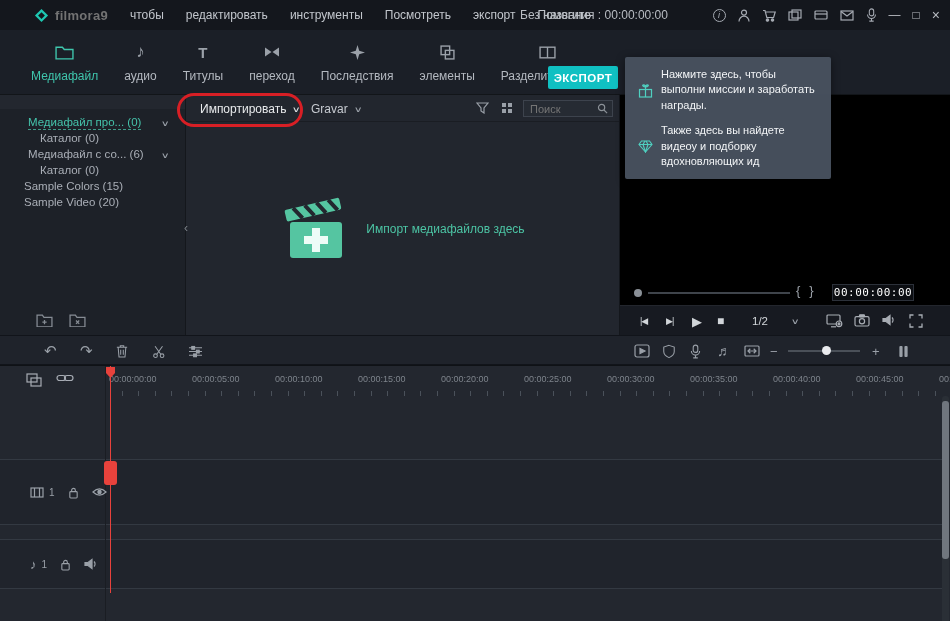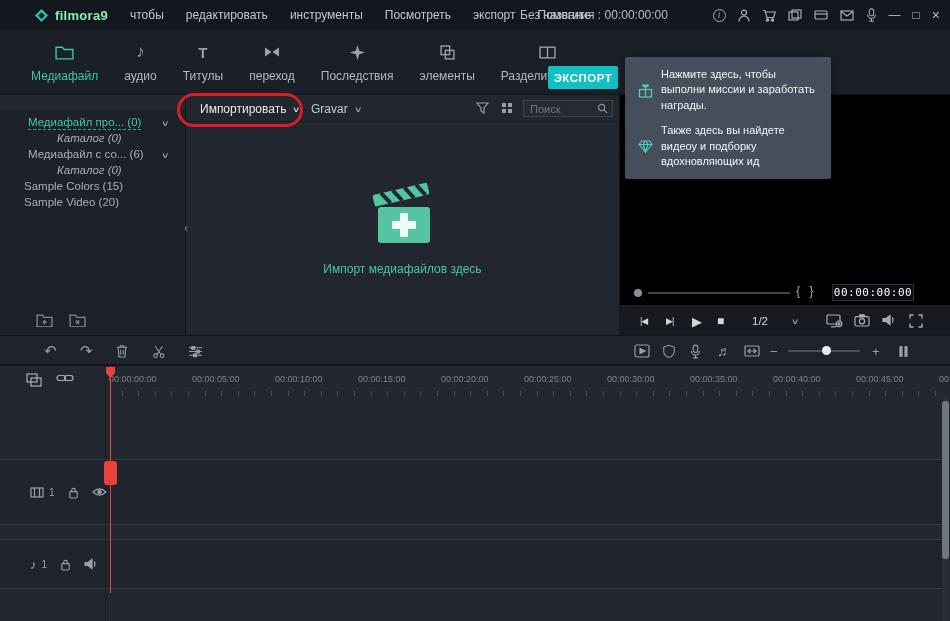--- a/index.html
+++ b/index.html
@@ -5,21 +5,21 @@
   html,body{margin:0;padding:0;background:#0d0f12;}
   *{box-sizing:border-box;}
   .app{position:relative;width:950px;height:621px;overflow:hidden;background:#23272f;
        font-family:"Liberation Sans",sans-serif;font-size:12px;color:#c6cad0;-webkit-font-smoothing:antialiased;}
   svg{display:block;}
   .ic{display:inline-flex;align-items:center;justify-content:center;color:inherit;}
 
   
   .titlebar{position:absolute;left:0;top:0;width:100%;height:30px;background:#14171d;display:flex;align-items:center;z-index:40;}
   .logo{display:flex;align-items:center;gap:6px;margin-left:34px;}
-  .logo-text{color:#86efac;font-size:13px;font-weight:bold;letter-spacing:.3px;}
+  .logo-text{color:#737373;font-size:13px;font-weight:bold;letter-spacing:.3px;}
   .menubar{display:flex;gap:22px;margin-left:22px;color:#c2c6cc;}
   .menu-item{cursor:default;}
   .proj-title{position:absolute;left:520px;color:#b9bdc3;}
   .tb-icons{position:absolute;right:10px;display:flex;align-items:center;gap:12px;color:#a6abb3;}
   .circle-i{width:13px;height:13px;border:1px solid currentColor;border-radius:50%;font-size:9px;font-style:italic;
             display:flex;align-items:center;justify-content:center;}
   .win-ctl{font-size:12px;color:#b9bdc3;}
   .win-ctl.close{font-size:14px;}
 
   
@@ -39,39 +39,39 @@
            z-index:85;border-radius:2px;box-shadow:0 2px 10px rgba(0,0,0,.45);}
   .tt-item{display:flex;gap:8px;color:#f2f4f6;font-size:11px;line-height:1.4;}
   .tt-item + .tt-item{margin-top:10px;}
   .tt-icon{flex:0 0 16px;color:#4fd0c0;margin-top:1px;}
 
   
   .main{position:absolute;top:95px;left:0;width:100%;height:240px;display:flex;}
   .sidebar{width:185px;background:#1d2128;position:relative;padding-top:5px;flex:none;margin-top:14px;}
   .tree-item{height:16px;line-height:16px;font-size:11.5px;color:#a9aeb6;position:relative;white-space:nowrap;cursor:pointer;}
   .tree-item.l0{padding-left:28px;}
-  .tree-item.l1{padding-left:57px;font-style:italic;}
+  .tree-item.l1{padding-left:40px;}
   .tree-item.l0b{padding-left:24px;}
   .tree-item.selected .ti-label{color:#45c3ab;border-bottom:1px dashed #3f9b89;padding-bottom:1px;}
   .tree-chev{position:absolute;right:16px;top:1px;}
   .chev{display:inline-block;font-size:9px;transform:scale(1.35,.85);color:#9aa0a8;}
   .sidebar-bottom{position:absolute;left:36px;bottom:8px;display:flex;gap:16px;color:#868c94;}
   .collapse-arrow{position:absolute;right:-3px;top:112px;color:#7b8087;font-size:12px;z-index:5;}
 
   .media{flex:1;background:#22262e;position:relative;border-left:1px solid #14171c;border-right:1px solid #14171c;}
   .media-header{position:absolute;top:0;left:0;right:0;height:27px;border-bottom:1px solid #1a1d23;}
   .import-btn{position:absolute;left:14px;top:0;height:27px;display:flex;align-items:center;gap:7px;color:#e8eaec;cursor:pointer;}
   .import-btn .chev{color:#d9dcdf;}
   .gravar-btn{position:absolute;left:125px;top:0;height:27px;display:flex;align-items:center;gap:7px;color:#c6cad0;cursor:pointer;}
   .hd-ic{position:absolute;top:7px;color:#9aa0a8;cursor:pointer;}
   .searchbox{position:absolute;left:337px;top:5px;width:90px;height:17px;background:#262b33;border:1px solid #3d434d;
              display:flex;align-items:center;padding:0 4px;gap:4px;}
   .searchbox input{flex:1;min-width:0;background:transparent;border:0;outline:0;color:#aab0b8;font-size:11px;font-family:inherit;}
   .search-ic{color:#8b9197;flex:none;}
-  .empty{position:absolute;left:0;top:27px;right:0;bottom:0;display:flex;flex-direction:column;align-items:center;
+  .empty{position:absolute;left:0;top:27px;right:0;bottom:0;display:flex;flex-direction:row;align-items:center;
          justify-content:center;gap:16px;cursor:pointer;}
   .empty-text{color:#4cc4a4;font-size:12px;}
 
   .preview{width:330px;background:#000;position:relative;flex:none;}
   .seek-dot{position:absolute;left:14px;top:194px;width:8px;height:8px;border-radius:50%;background:#8a9097;}
   .seek-line{position:absolute;left:28px;top:197px;width:142px;height:2px;background:#3f444b;}
   .braces{position:absolute;left:176px;top:188px;color:#9aa0a8;font-size:13px;display:flex;gap:9px;}
   .timecode{position:absolute;left:212px;top:189px;width:82px;height:17px;background:#0c0e12;border:1px solid #2c313a;
             color:#fff;font-family:"DejaVu Sans Mono",monospace;font-size:11px;display:flex;align-items:center;
             justify-content:center;letter-spacing:.5px;}

